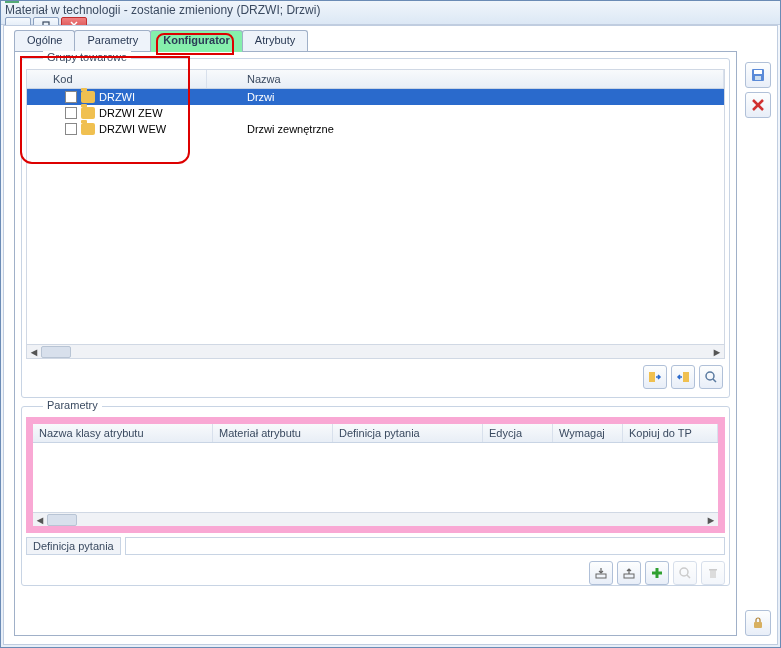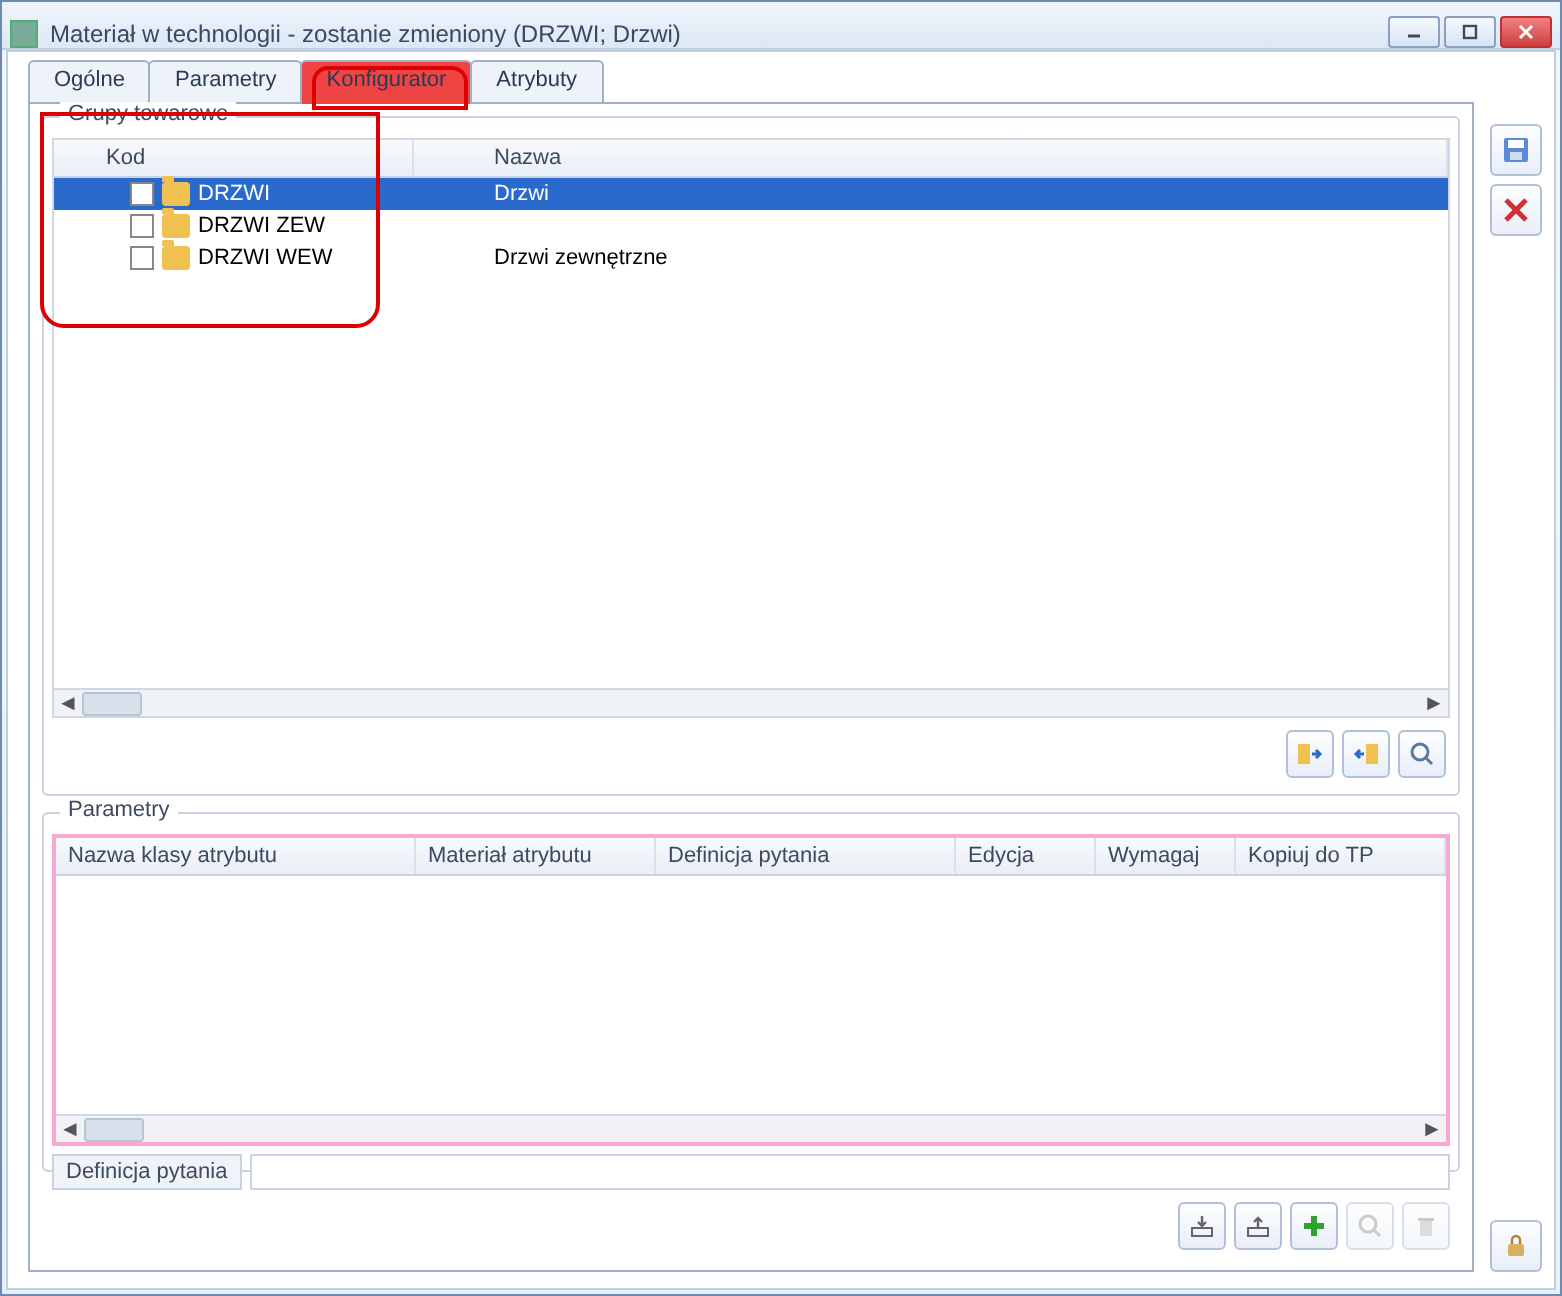--- a/index.html
+++ b/index.html
@@ -1,43 +1,43 @@
 <!DOCTYPE html>
 <html><head>
 <meta charset="utf-8">
 <style>
 * { box-sizing: border-box; margin: 0; padding: 0; }
 body { font-family: Tahoma, Arial, sans-serif; font-size: 11px; background: #fff; width: 781px; height: 648px; position: relative; }
 
 .window { width: 781px; height: 648px; border: 1px solid #6b8bb5; background: linear-gradient(to bottom, #f3f7fc, #e8eff8); position: relative; }
-.titlebar { height: 24px; background: linear-gradient(to bottom, #f0f5fb, #dce8f5); display: flex; align-items: flex-end; padding: 0 4px; border-bottom: 1px solid #c0cde0; }
+.titlebar { height: 24px; background: linear-gradient(to bottom, #f0f5fb, #dce8f5); display: flex; align-items: flex-start; padding: 0 4px; border-bottom: 1px solid #c0cde0; flex-direction: column; }
 .app-icon { width: 14px; height: 14px; background: #7a9; border: 1px solid #5a7; margin-right: 6px; }
 .title-text { flex: 1; color: #3a4a60; font-size: 12px; }
 .winbtns { display: flex; gap: 2px; }
 .winbtn { width: 26px; height: 16px; border: 1px solid #8aa0c0; border-radius: 2px; background: linear-gradient(to bottom, #f5f9fe, #d8e4f2); display: flex; align-items: center; justify-content: center; cursor: pointer; }
 .winbtn.close { background: linear-gradient(to bottom, #f08080, #d04040); border-color: #c03030; }
 .winbtn svg { width: 10px; height: 10px; }
 
 .client { position: absolute; top: 24px; left: 2px; right: 2px; bottom: 2px; background: #fff; border: 1px solid #c0cde0; }
 
 .side-tools { position: absolute; right: 4px; top: 36px; width: 28px; display: flex; flex-direction: column; gap: 4px; }
 .side-tools .btn, .side-bottom .btn { width: 26px; height: 26px; border: 1px solid #b0c0d8; border-radius: 3px; background: linear-gradient(to bottom, #fdfefe, #e8eef8); display: flex; align-items: center; justify-content: center; cursor: pointer; }
 .side-bottom { position: absolute; right: 4px; bottom: 8px; width: 28px; }
 
 .tabs { position: absolute; top: 4px; left: 10px; right: 40px; height: 22px; display: flex; }
 .tab { padding: 3px 12px; border: 1px solid #a0b0c8; border-bottom: none; background: #eef3fa; margin-right: -1px; border-top-left-radius: 3px; border-top-right-radius: 3px; cursor: pointer; color: #2a3a55; position: relative; }
-.tab.active { background: #ef4444; z-index: 2; }
+.tab.active { background: #86efac; z-index: 2; font-weight: bold; }
 
 .tab-pane { position: absolute; top: 25px; left: 10px; right: 40px; bottom: 8px; border: 1px solid #a0b0c8; background: #fff; padding: 6px; }
 
 .red-outline1 { position: absolute; top: 7px; left: 152px; width: 78px; height: 22px; border: 2px solid #d00; border-top-left-radius: 8px; border-top-right-radius: 8px; z-index: 10; pointer-events: none; }
 .red-outline2 { position: absolute; top: 30px; left: 16px; width: 170px; height: 108px; border: 2px solid #d00; border-bottom-left-radius: 12px; border-bottom-right-radius: 12px; z-index: 10; pointer-events: none; }
 
 .groupbox { border: 1px solid #c8d4e4; border-radius: 3px; position: relative; padding: 10px 4px 4px 4px; }
-.groupbox .legend { position: absolute; top: -8px; left: 8px; background: #fff; padding: 0 4px; color: #3a4a60; }
+.groupbox .legend { position: absolute; top: -8px; left: 21px; background: #fff; padding: 0 4px; color: #3a4a60; }
 .gb1 { height: 340px; }
 
 .grid { height: 290px; border: 1px solid #d0d8e4; overflow: hidden; position: relative; }
 .grid-header { display: flex; background: linear-gradient(to bottom, #f8fafc, #e8eef6); border-bottom: 1px solid #c8d4e4; }
 .grid-header .col { padding: 3px 6px; border-right: 1px solid #d8e0ec; color: #3a4a60; }
 .col-kod { width: 180px; padding-left: 26px !important; }
 .col-nazwa { flex: 1; margin-left: 34px; }
 .grid-body .row { display: flex; height: 16px; align-items: center; padding-left: 34px; }
 .grid-body .row.selected { background: #2a6acc; color: #fff; }
 .cell-kod { width: 180px; display: flex; align-items: center; gap: 4px; padding-left: 4px; }
@@ -48,21 +48,21 @@
 .row.selected .folder { background: #f0c050; }
 
 .hscroll { position: absolute; left: 0; right: 0; bottom: 0; height: 14px; background: #f0f2f6; border-top: 1px solid #d0d8e4; display: flex; align-items: center; justify-content: space-between; }
 .hscroll .arrow { width: 14px; height: 14px; display: flex; align-items: center; justify-content: center; color: #555; }
 .hscroll .thumb { position: absolute; left: 14px; width: 30px; height: 12px; background: #d8e0ec; border: 1px solid #b8c4d4; border-radius: 2px; top: 1px; }
 
 .toolbar-right { display: flex; justify-content: flex-end; gap: 4px; margin-top: 6px; margin-right: 2px; }
 .toolbar-right .tbtn { width: 24px; height: 24px; border: 1px solid #b0c0d8; border-radius: 3px; background: linear-gradient(to bottom, #fdfefe, #e8eef8); display: flex; align-items: center; justify-content: center; cursor: pointer; }
 
 .gb2 { margin-top: 8px; height: 180px; }
-.grid2 { border: 2px solid #f9a8d4; height: 156px; position: relative; }
+.grid2 { border: 7px solid #f9a8d4; height: 116px; position: relative; }
 .grid2 .grid-header .c1 { width: 180px; }
 .grid2 .grid-header .c2 { width: 120px; }
 .grid2 .grid-header .c3 { width: 150px; }
 .grid2 .grid-header .c4 { width: 70px; }
 .grid2 .grid-header .c5 { width: 70px; }
 .grid2 .grid-header .c6 { flex: 1; }
 
 .def-row { display: flex; align-items: center; gap: 4px; margin-top: 4px; }
 .def-label { border: 1px solid #c8d4e4; background: #f0f3f8; padding: 2px 6px; color: #3a4a60; }
 .def-input { flex: 1; border: 1px solid #c8d4e4; height: 18px; background: #fff; }

